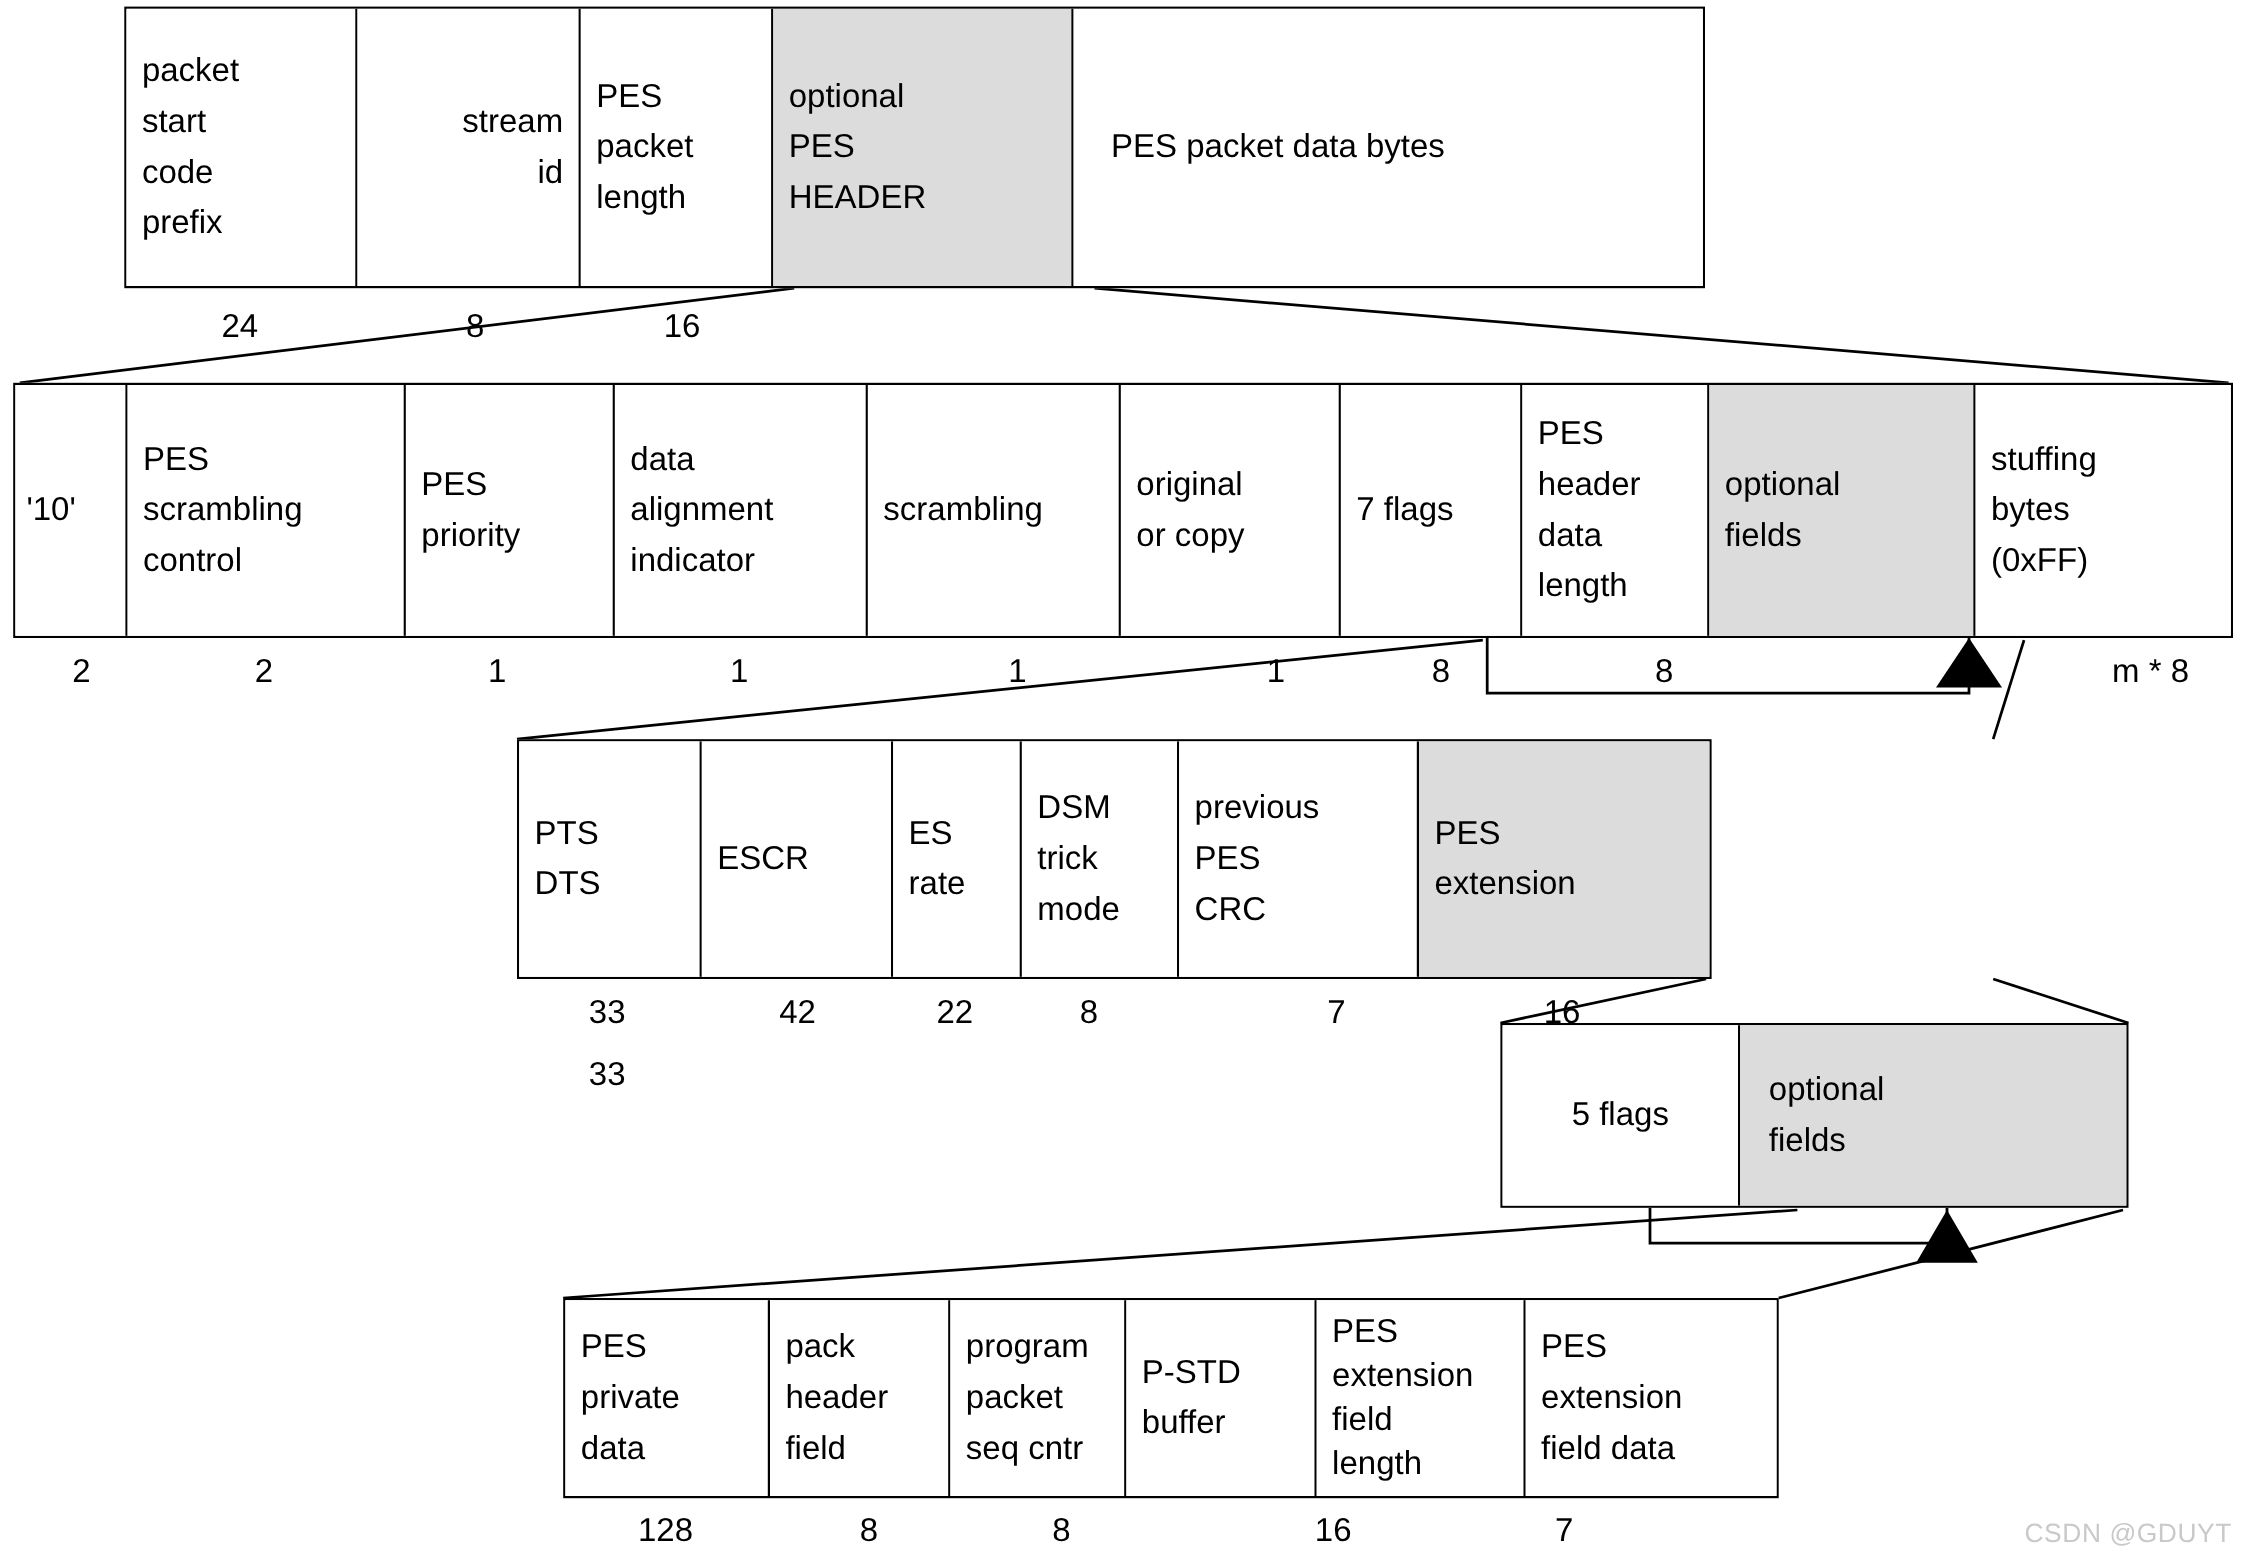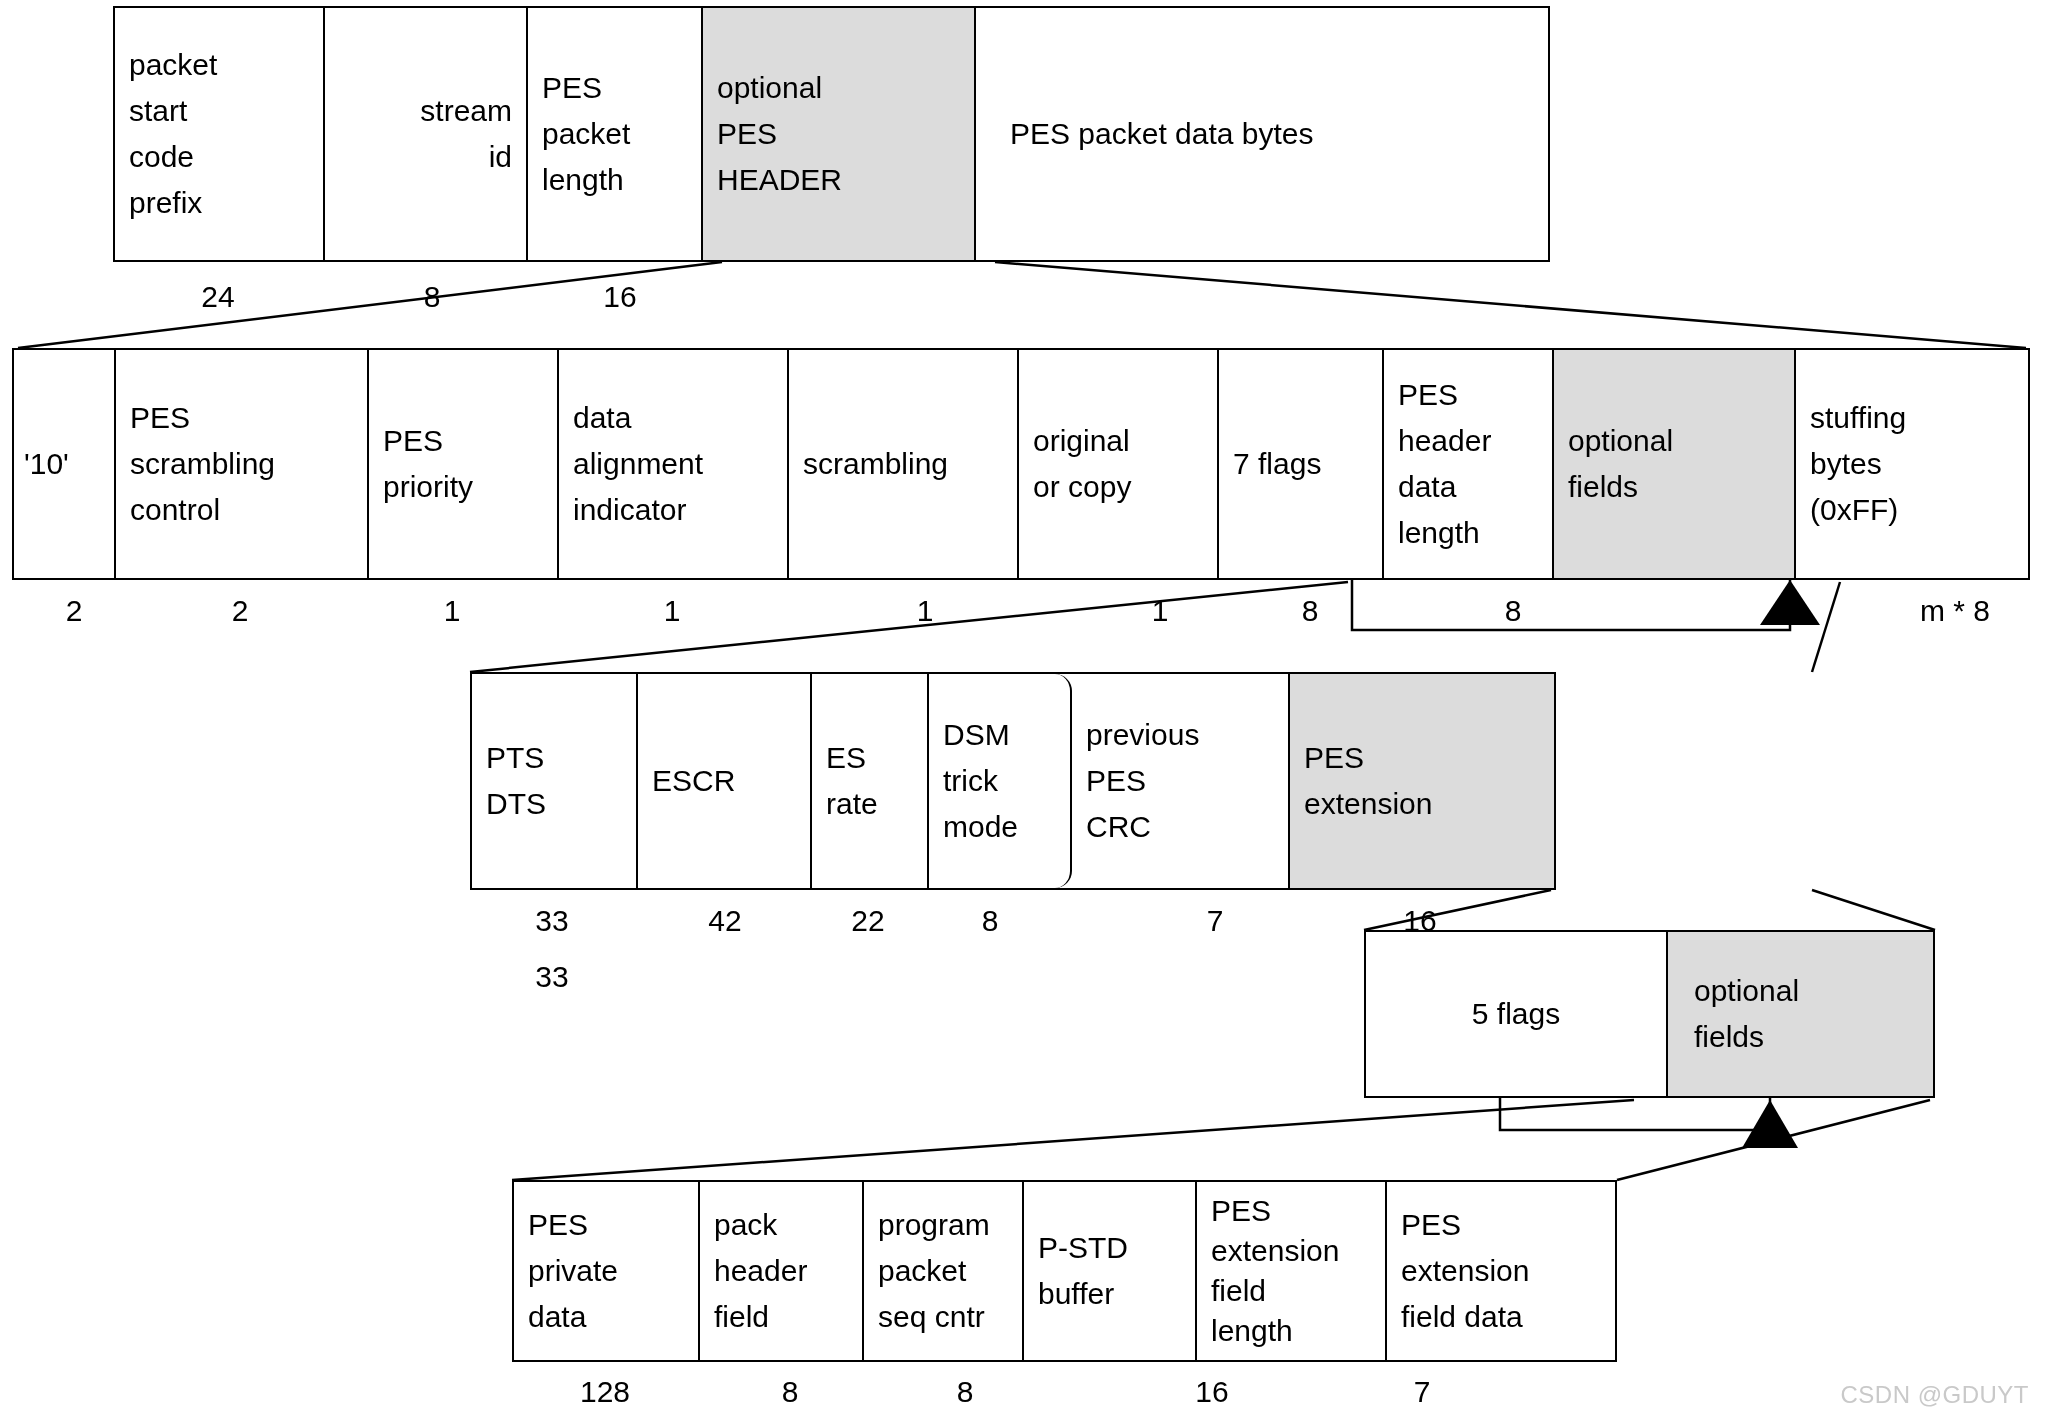--- a/index.html
+++ b/index.html
@@ -201,21 +201,21 @@
       <span class="line">PTS</span>
       <span class="line">DTS</span>
     </div>
     <div class="cell" style="width:174px;">
       <span class="line">ESCR</span>
     </div>
     <div class="cell" style="width:117px;">
       <span class="line">ES</span>
       <span class="line">rate</span>
     </div>
-    <div class="cell" style="width:143px;border-radius:17px;">
+    <div class="cell" style="width:143px;">
       <span class="line">DSM</span>
       <span class="line">trick</span>
       <span class="line">mode</span>
     </div>
     <div class="cell" style="width:218px;">
       <span class="line">previous</span>
       <span class="line">PES</span>
       <span class="line">CRC</span>
     </div>
     <div class="cell shaded" style="flex:1;">
@@ -228,21 +228,21 @@
     <span class="num" style="left:552px;">33</span>
     <span class="num" style="left:725px;">42</span>
     <span class="num" style="left:868px;">22</span>
     <span class="num" style="left:990px;">8</span>
     <span class="num" style="left:1215px;">7</span>
     <span class="num" style="left:1420px;">16</span>
     <span class="num" style="left:552px; top:56px;">33</span>
   </div>
 
   <div class="row" id="row-3" style="left:1364px; top:930px; width:571px; height:168px;">
-    <div class="cell center" style="width:302px;">
+    <div class="cell center" style="width:216px;">
       <span class="line">5 flags</span>
     </div>
     <div class="cell shaded" style="flex:1; padding-left:26px;">
       <span class="line">optional</span>
       <span class="line">fields</span>
     </div>
   </div>
 
   <div class="row" id="row-4" style="left:512px; top:1180px; width:1105px; height:182px;">
     <div class="cell" style="width:186px;">

